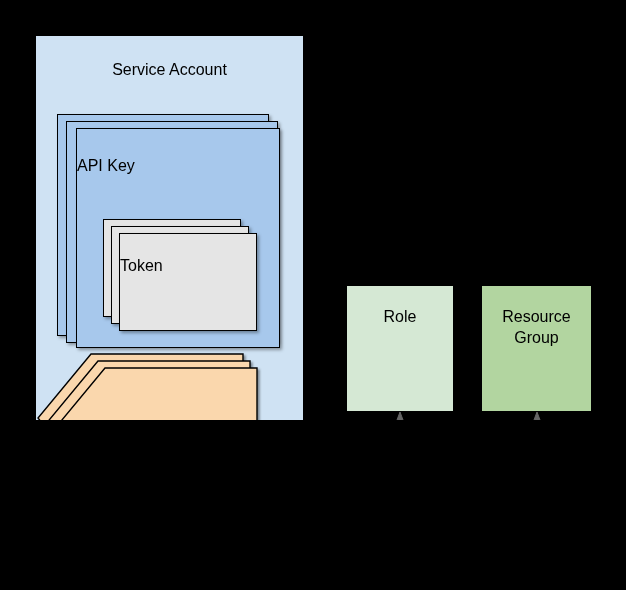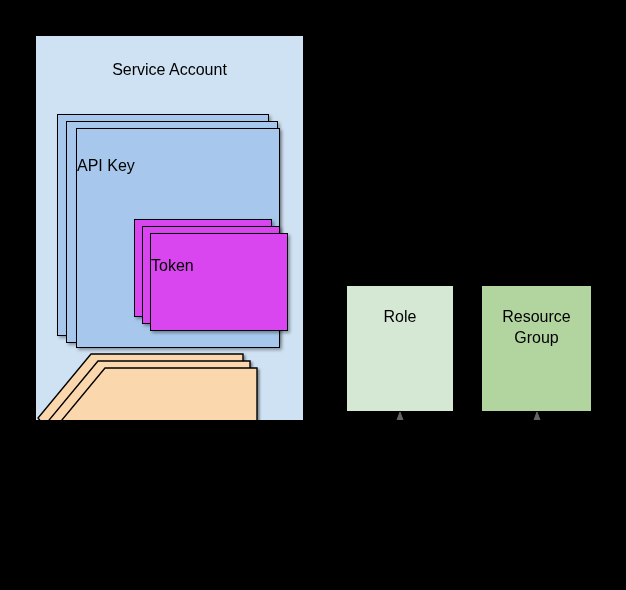--- a/index.html
+++ b/index.html
@@ -54,21 +54,21 @@
   }
 
   
   .apikey { background: #a7c8ec; }
   .apikey-b1 { left: 57px;  top: 114px; width: 212px; height: 222px; }
   .apikey-b2 { left: 66px;  top: 121px; width: 212px; height: 222px; }
   .apikey-b3 { left: 76px;  top: 128px; width: 204px; height: 220px; }
   .apikey-label { top: 27px; }
 
   
-  .token { background: #d946ef; margin-left: 31px; }
+  .token { background: #e5e5e5; }
   .token-b1 { left: 103px; top: 219px; width: 138px; height: 98px; }
   .token-b2 { left: 111px; top: 226px; width: 138px; height: 98px; }
   .token-b3 { left: 119px; top: 233px; width: 138px; height: 98px; }
   .token-label { top: 22px; }
 
   
   .rb-stack {
     position: absolute;
     left: 0;
     top: 0;

